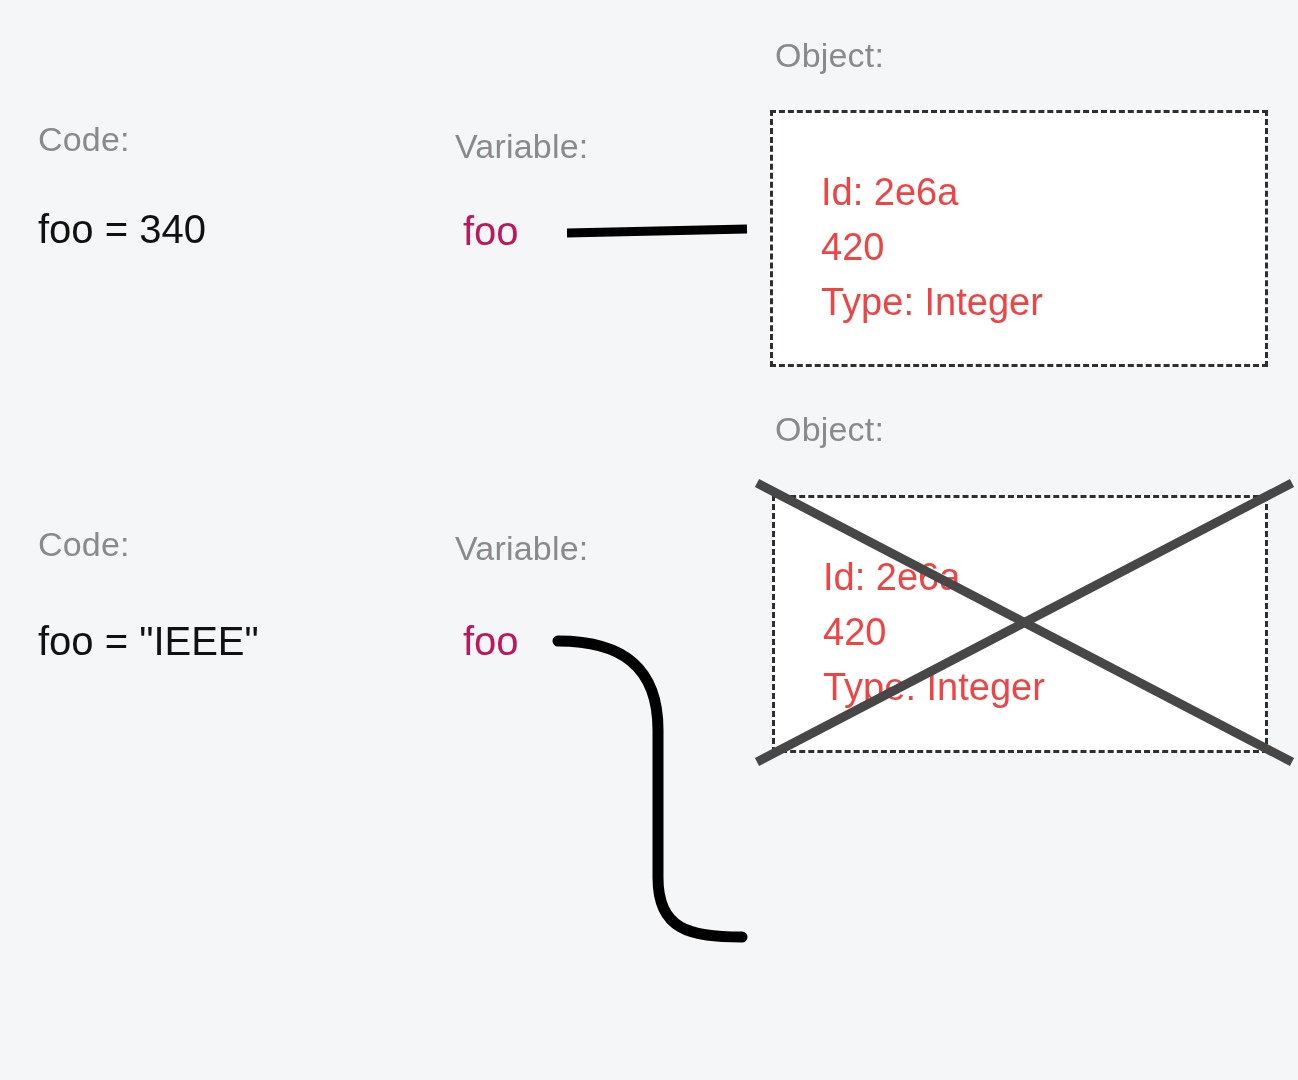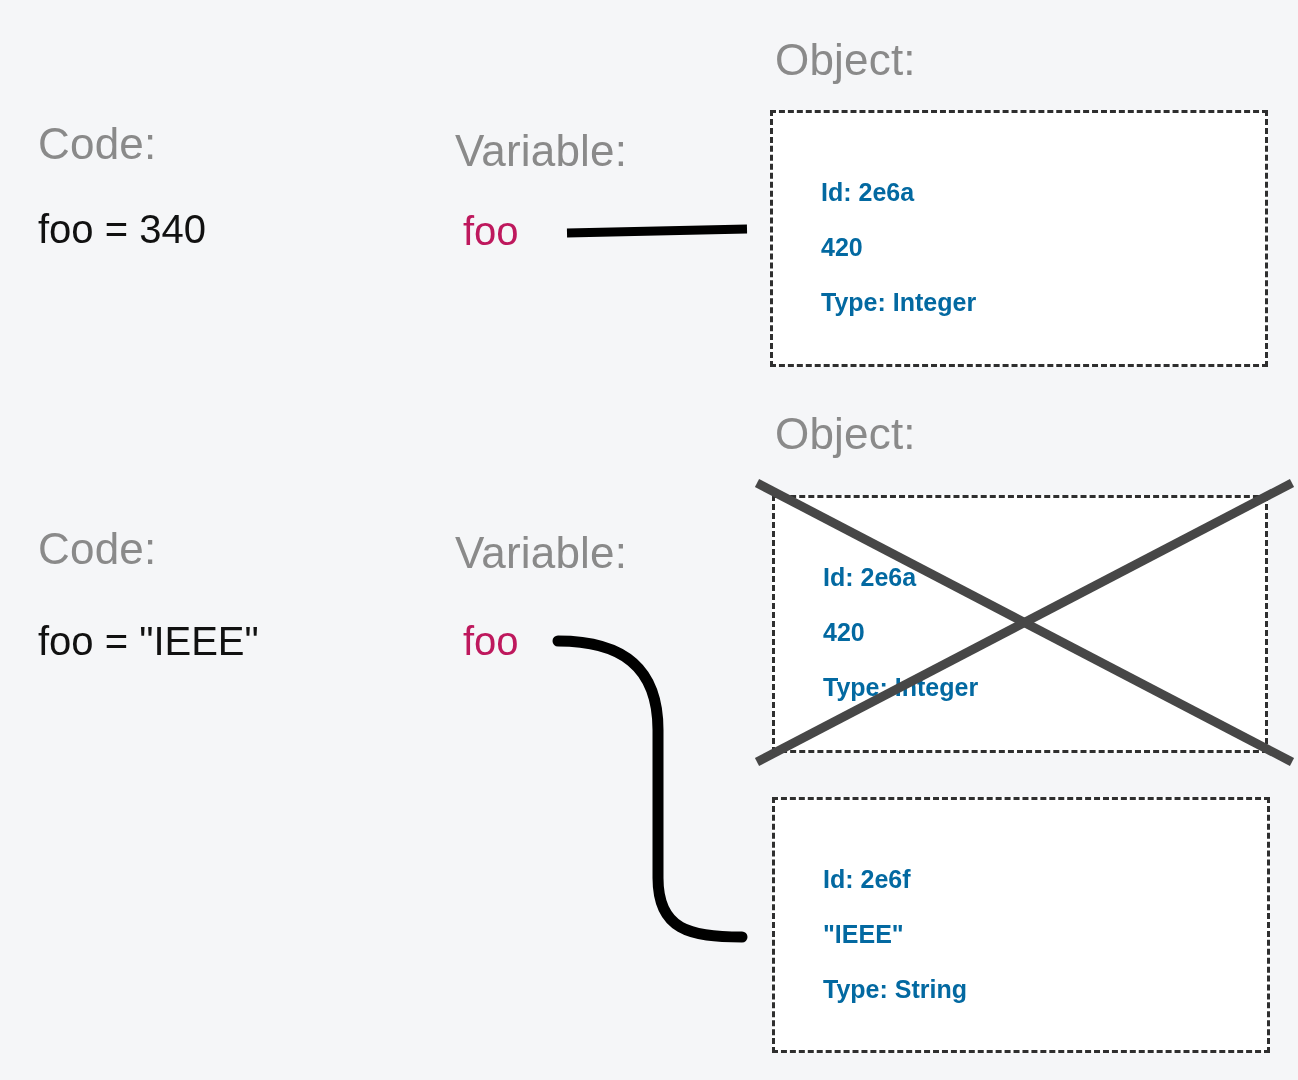--- a/index.html
+++ b/index.html
@@ -23,21 +23,21 @@
 
   
   .abs {
     position: absolute;
     white-space: nowrap;
     line-height: 1;
   }
 
   .label-caption {
     color: #8a8a8a;
-    font-size: 44px;
+    font-size: 34px;
     font-weight: 400;
     letter-spacing: 0.2px;
   }
 
   .code-text {
     color: #111111;
     font-size: 40px;
     font-weight: 400;
   }
 
@@ -54,25 +54,24 @@
     border: 3px dashed #2f2f2f;
     box-sizing: border-box;
   }
   .obj-box-lines {
     position: absolute;
     left: 48px;
     top: 52px;
     right: 10px;
   }
   .obj-line {
-    color: #0369a1;
-    font-size: 25px;
+    color: #ef4444;
+    font-size: 38px;
     line-height: 55px;
     white-space: nowrap;
-    font-weight: bold;
   }
 
   
   .overlay {
     position: absolute;
     left: 0; top: 0;
     width: 1298px;
     height: 1080px;
     pointer-events: none;
   }
@@ -111,27 +110,20 @@
   <div class="abs label-caption" style="left:775px; top:412px;">Object:</div>
 
   <div class="obj-box" style="left:772px; top:495px; width:496px; height:258px;">
     <div class="obj-box-lines">
       <div class="obj-line">Id: 2e6a</div>
       <div class="obj-line">420</div>
       <div class="obj-line">Type: Integer</div>
     </div>
   </div>
 
-  <div class="obj-box" style="left:772px; top:797px; width:498px; height:256px;">
-    <div class="obj-box-lines">
-      <div class="obj-line">Id: 2e6f</div>
-      <div class="obj-line">"IEEE"</div>
-      <div class="obj-line">Type: String</div>
-    </div>
-  </div>
 
   <svg class="overlay" viewBox="0 0 1298 1080" xmlns="http://www.w3.org/2000/svg">
 
     <line x1="567" y1="233" x2="747" y2="229" stroke="#000000" stroke-width="9" stroke-linecap="butt"></line>
 
     <path d="M 558 641 C 620 641 658 665 658 730 L 658 878 C 658 930 690 937 742 937" fill="none" stroke="#000000" stroke-width="11" stroke-linecap="round" stroke-linejoin="round"></path>
 
     <line x1="757" y1="483" x2="1292" y2="762" stroke="#474747" stroke-width="9" stroke-linecap="butt"></line>
     <line x1="757" y1="762" x2="1292" y2="483" stroke="#474747" stroke-width="9" stroke-linecap="butt"></line>
   </svg>

